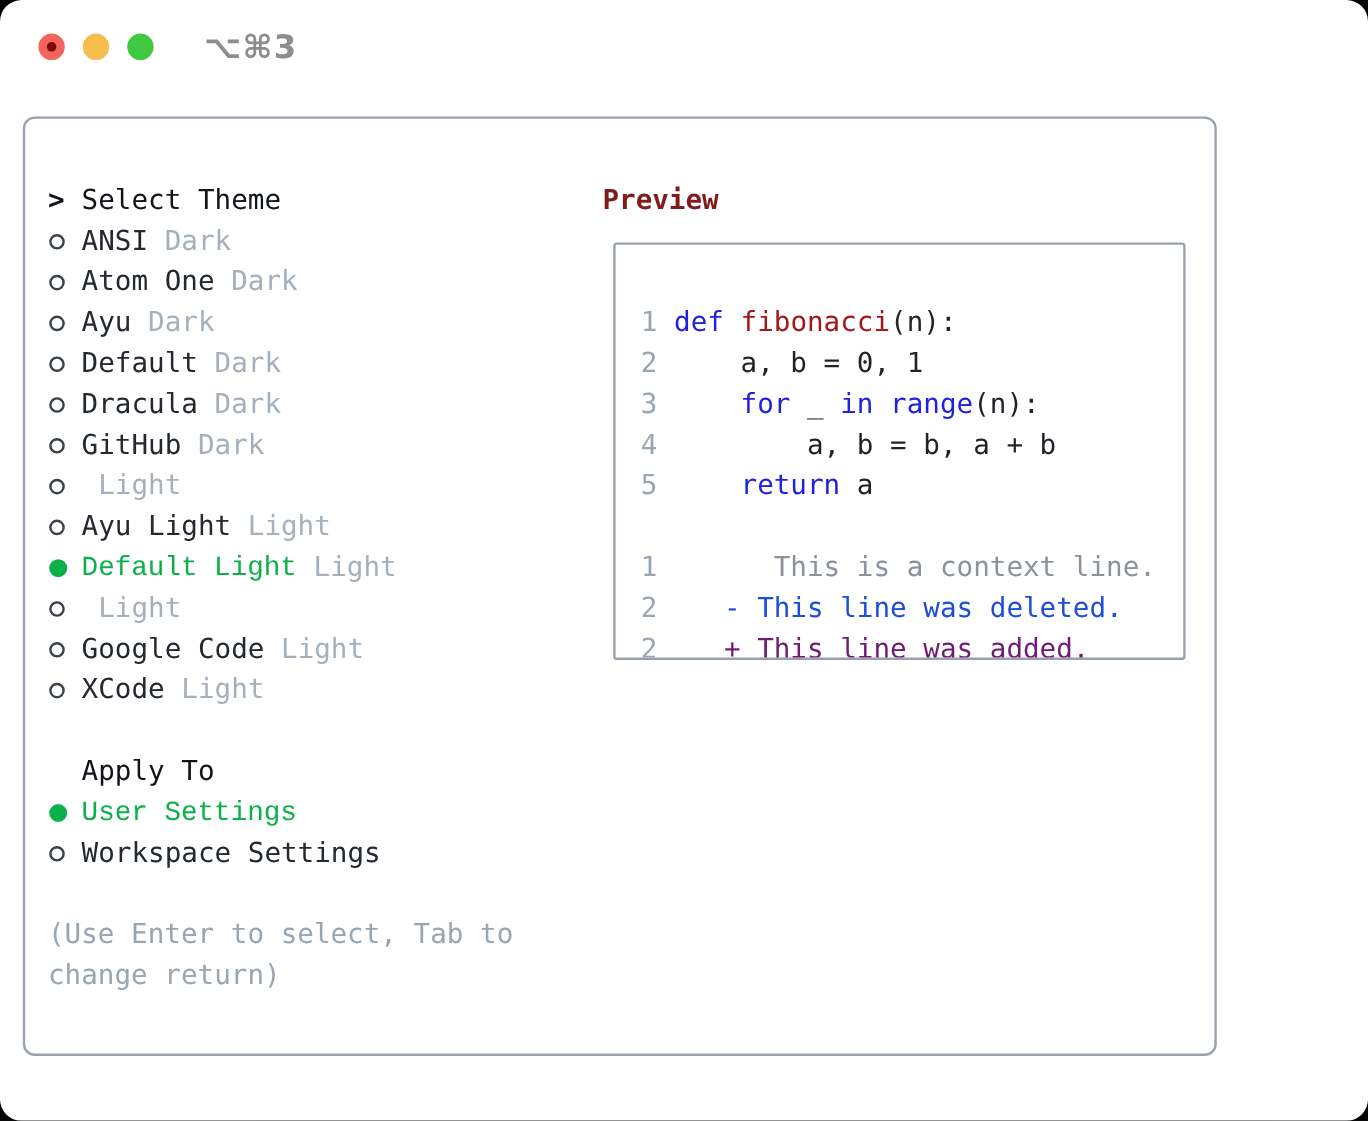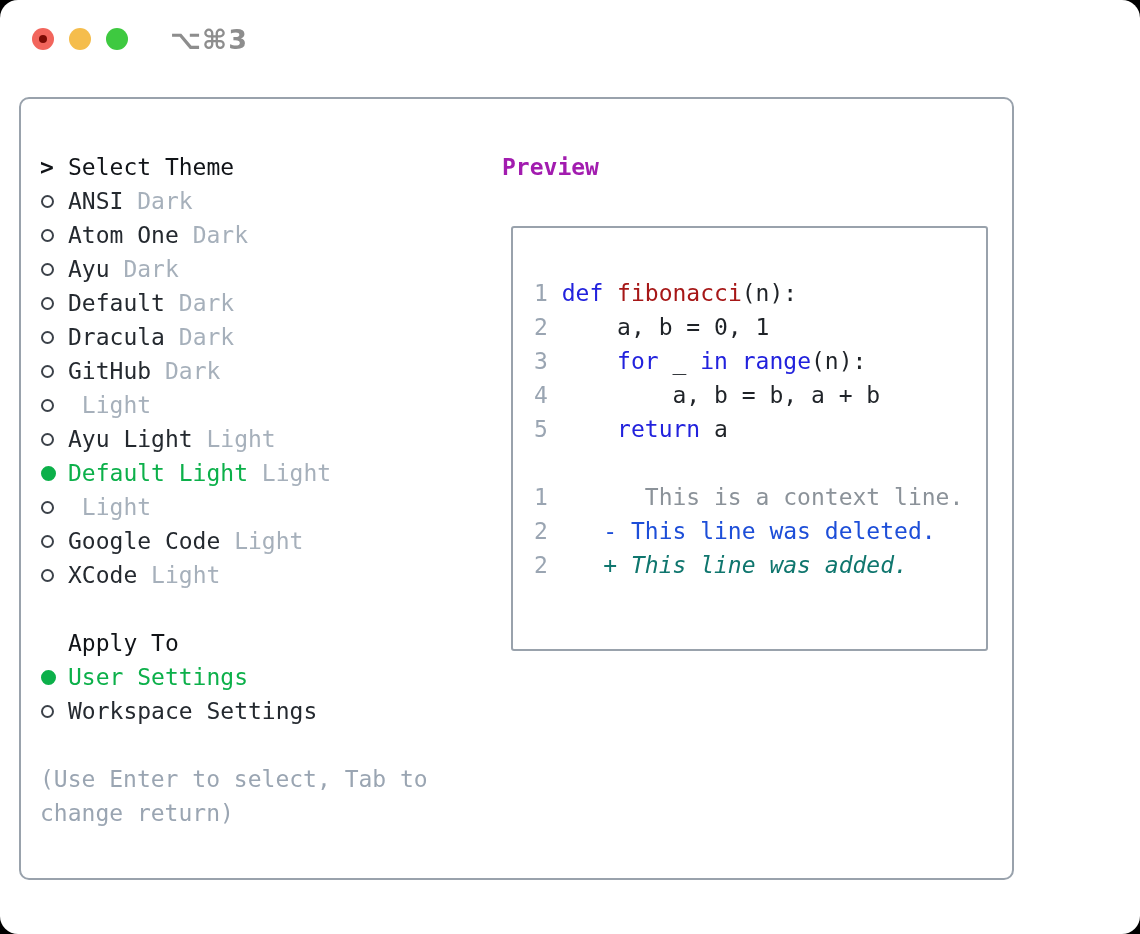--- a/index.html
+++ b/index.html
@@ -42,44 +42,44 @@
     width: 28px; display: inline-flex; align-items: center; flex: 0 0 28px;
   }
   .cursor { font-weight: bold; color: #111418; font-size: 23px; }
   .dot {
     width: 13px; height: 13px; border-radius: 50%;
     border: 2px solid #3c424a; background: transparent; margin-left: 1px;
   }
   .dot.selected { border-color: #0cb04a; background: #0cb04a; width: 15px; height: 15px; }
   .title-text { font-weight: normal; color: #111418; }
   .item-name { color: #24292f; }
-  .item-name.selected { color: #0cb04a; }
+  .item-name.selected { color: #0cb04a; font-family: Liberation Mono, monospace; }
   .item-variant { color: #a6b0bb; }
   .spacer { height: 34px; }
   .apply-title { color: #111418; }
   .hint { color: #9aa5b2; width: 420px; white-space: normal; }
 
   
   .preview-title {
     position: absolute; left: 481px; top: 51px; height: 34px;
-    display: flex; align-items: center; font-weight: bold; color: #a21caf;
+    display: flex; align-items: center; font-weight: bold; color: #7f1d1d;
   }
   .preview-box {
-    position: absolute; left: 490px; top: 103px; width: 477px; height: 425px;
+    position: absolute; left: 490px; top: 103px; width: 477px; height: 348px;
     border: 2px solid #99a2ac; border-radius: 3px; background: #fff;
-    padding: 48px 0 0 21px; overflow: hidden; margin-top: 24px;
+    padding: 48px 0 0 21px; overflow: hidden;
   }
   .code-line { white-space: pre; height: 34px; }
   .line-num { color: #9aa5b2; }
   .seg-plain    { color: #1f2328; }
   .seg-keyword  { color: #2222dd; }
   .seg-function { color: #a61717; }
   .seg-context  { color: #8b9299; }
   .seg-deleted  { color: #1d4ed8; }
-  .seg-added    { color: #0f766e; font-style: italic; }
+  .seg-added    { color: #701a75; }
 </style>
 </head>
 <body>
 
 <div class="screen">
 
   <div class="titlebar">
     <div class="tl tl-red">
       <div class="inner"></div>
     </div>

